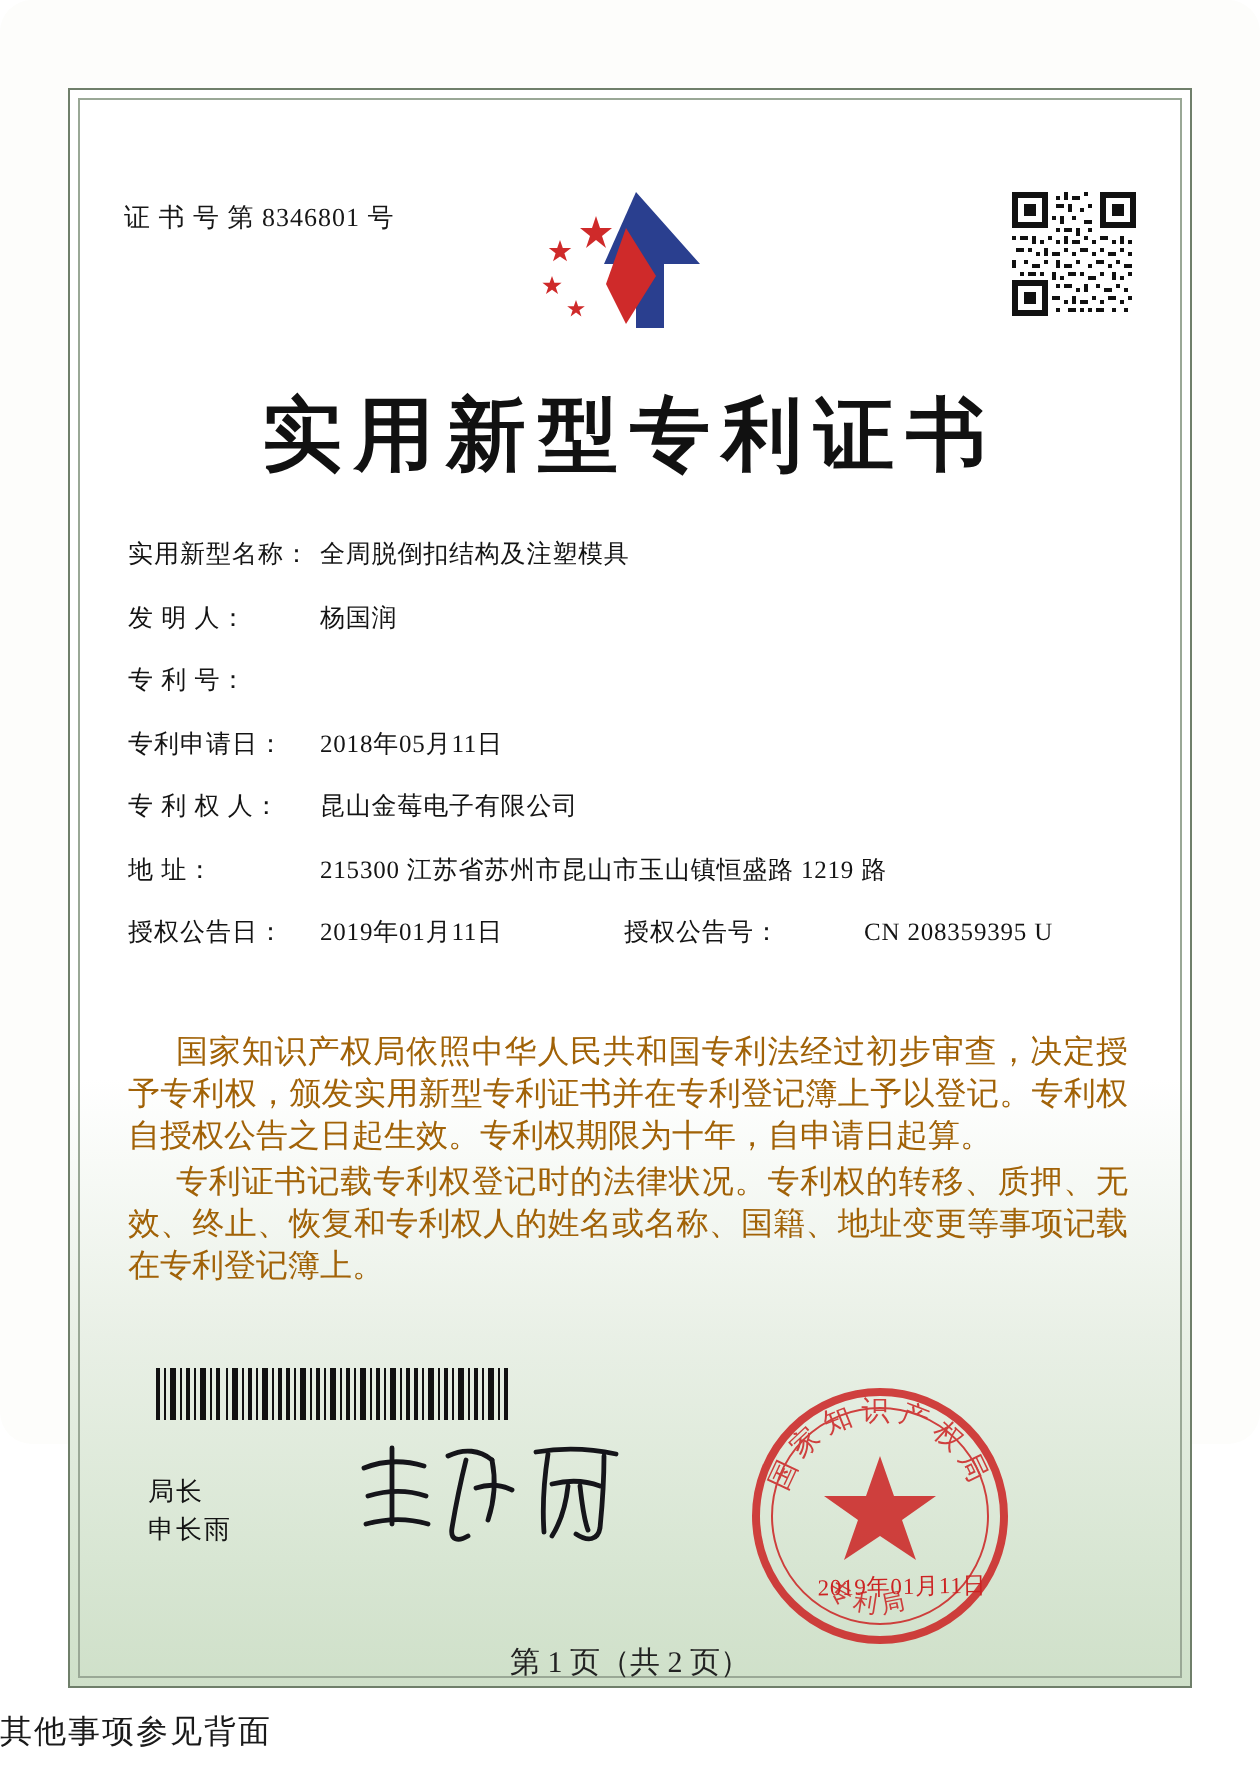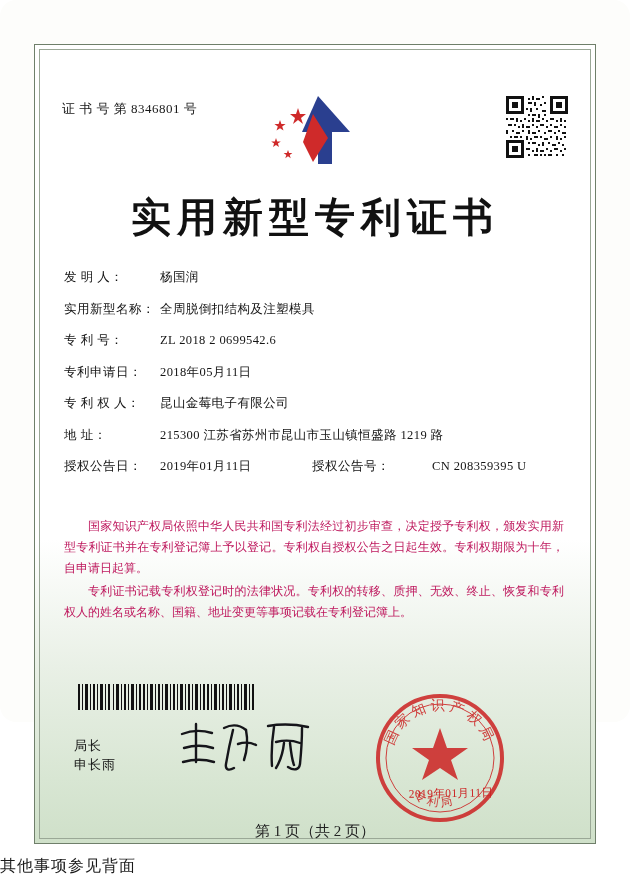--- a/index.html
+++ b/index.html
@@ -111,24 +111,24 @@
     width: 100%;
   }
   .col-a { flex: 0 0 248px; display: flex; align-items: baseline; }
   .col-b { flex: 1 1 auto; display: flex; align-items: baseline; gap: 34px; }
   .col-b .f-label { width: 86px; flex: 0 0 86px; }
 
   .paras {
     position: absolute;
     left: 64px; top: 516px;
     width: 500px;
-    font-size: 12px;
+    font-size: 16px;
     line-height: 21px;
     text-align: justify;
-    color: #be185d;
+    color: #a16207;
   }
   .paras p {
     margin: 0 0 2px 0;
     text-indent: 24px;
   }
 
   
   .barcode {
     position: absolute;
     left: 78px; top: 684px;
@@ -305,30 +305,29 @@
       <rect x="21" y="29" width="2" height="1"></rect>
         <rect x="25" y="29" width="1" height="1"></rect>
         <rect x="28" y="29" width="1" height="1"></rect>
     </g>
   </svg>
 
   <div class="title">实用新型专利证书</div>
 
   <div class="fields">
     <div class="field-row">
+      <div class="f-label">实用新型名称：</div>
+      <div class="f-value">全周脱倒扣结构及注塑模具</div>
+    </div>
+    <div class="field-row">
       <div class="f-label spread">发 明 人：</div>
       <div class="f-value">杨国润</div>
     </div>
     <div class="field-row">
-      <div class="f-label">实用新型名称：</div>
-      <div class="f-value">全周脱倒扣结构及注塑模具</div>
-    </div>
-    <div class="field-row">
       <div class="f-label spread">专 利 号：</div>
-      <div class="f-value">ZL 2018 2 0699542.6</div>
     </div>
     <div class="field-row">
       <div class="f-label">专利申请日：</div>
       <div class="f-value">2018年05月11日</div>
     </div>
     <div class="field-row">
       <div class="f-label spread">专 利 权 人：</div>
       <div class="f-value">昆山金莓电子有限公司</div>
     </div>
     <div class="field-row">

